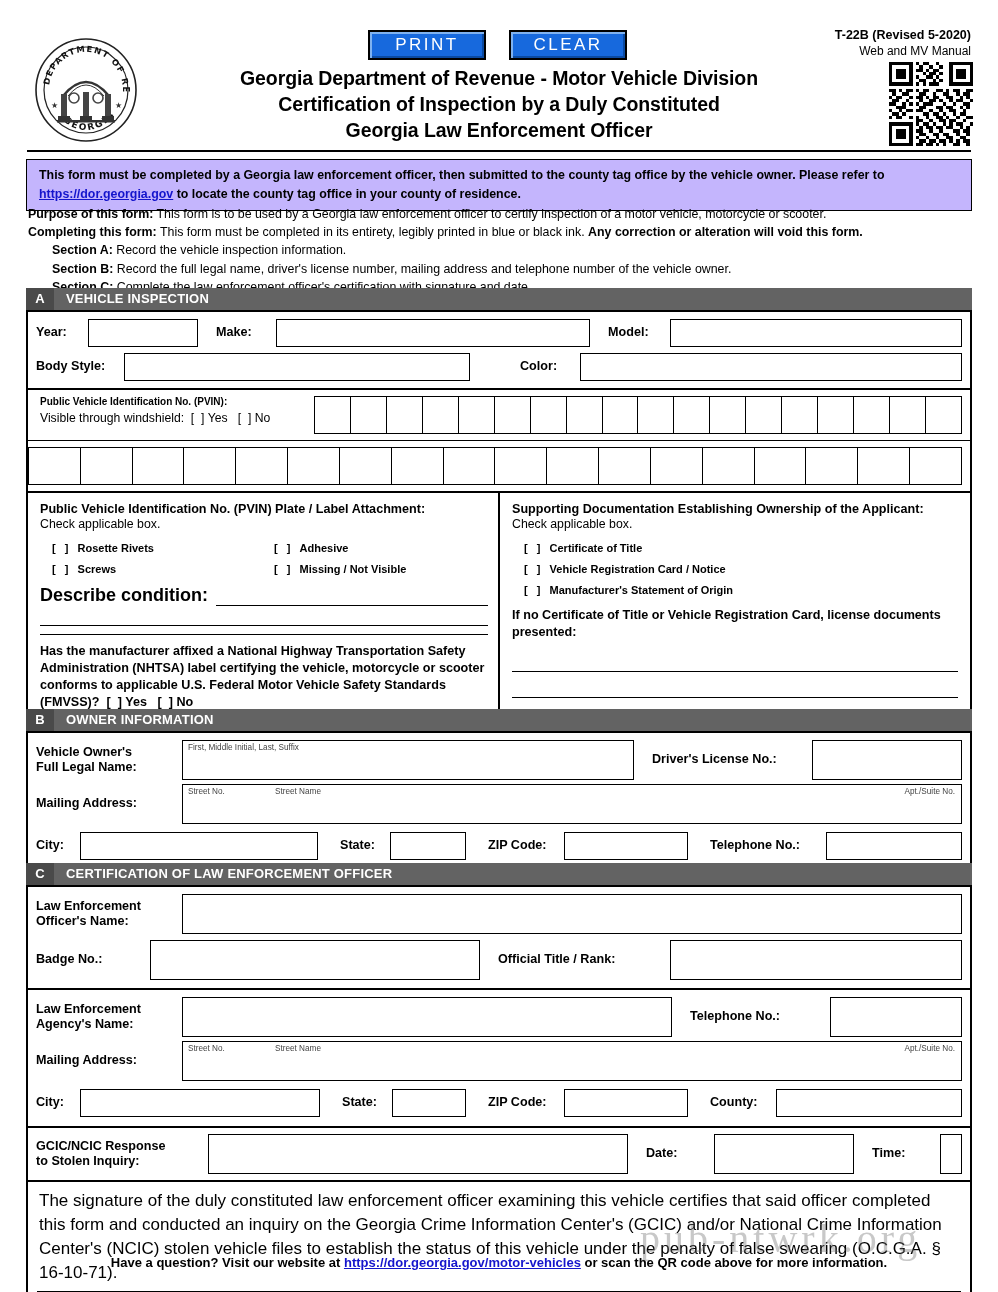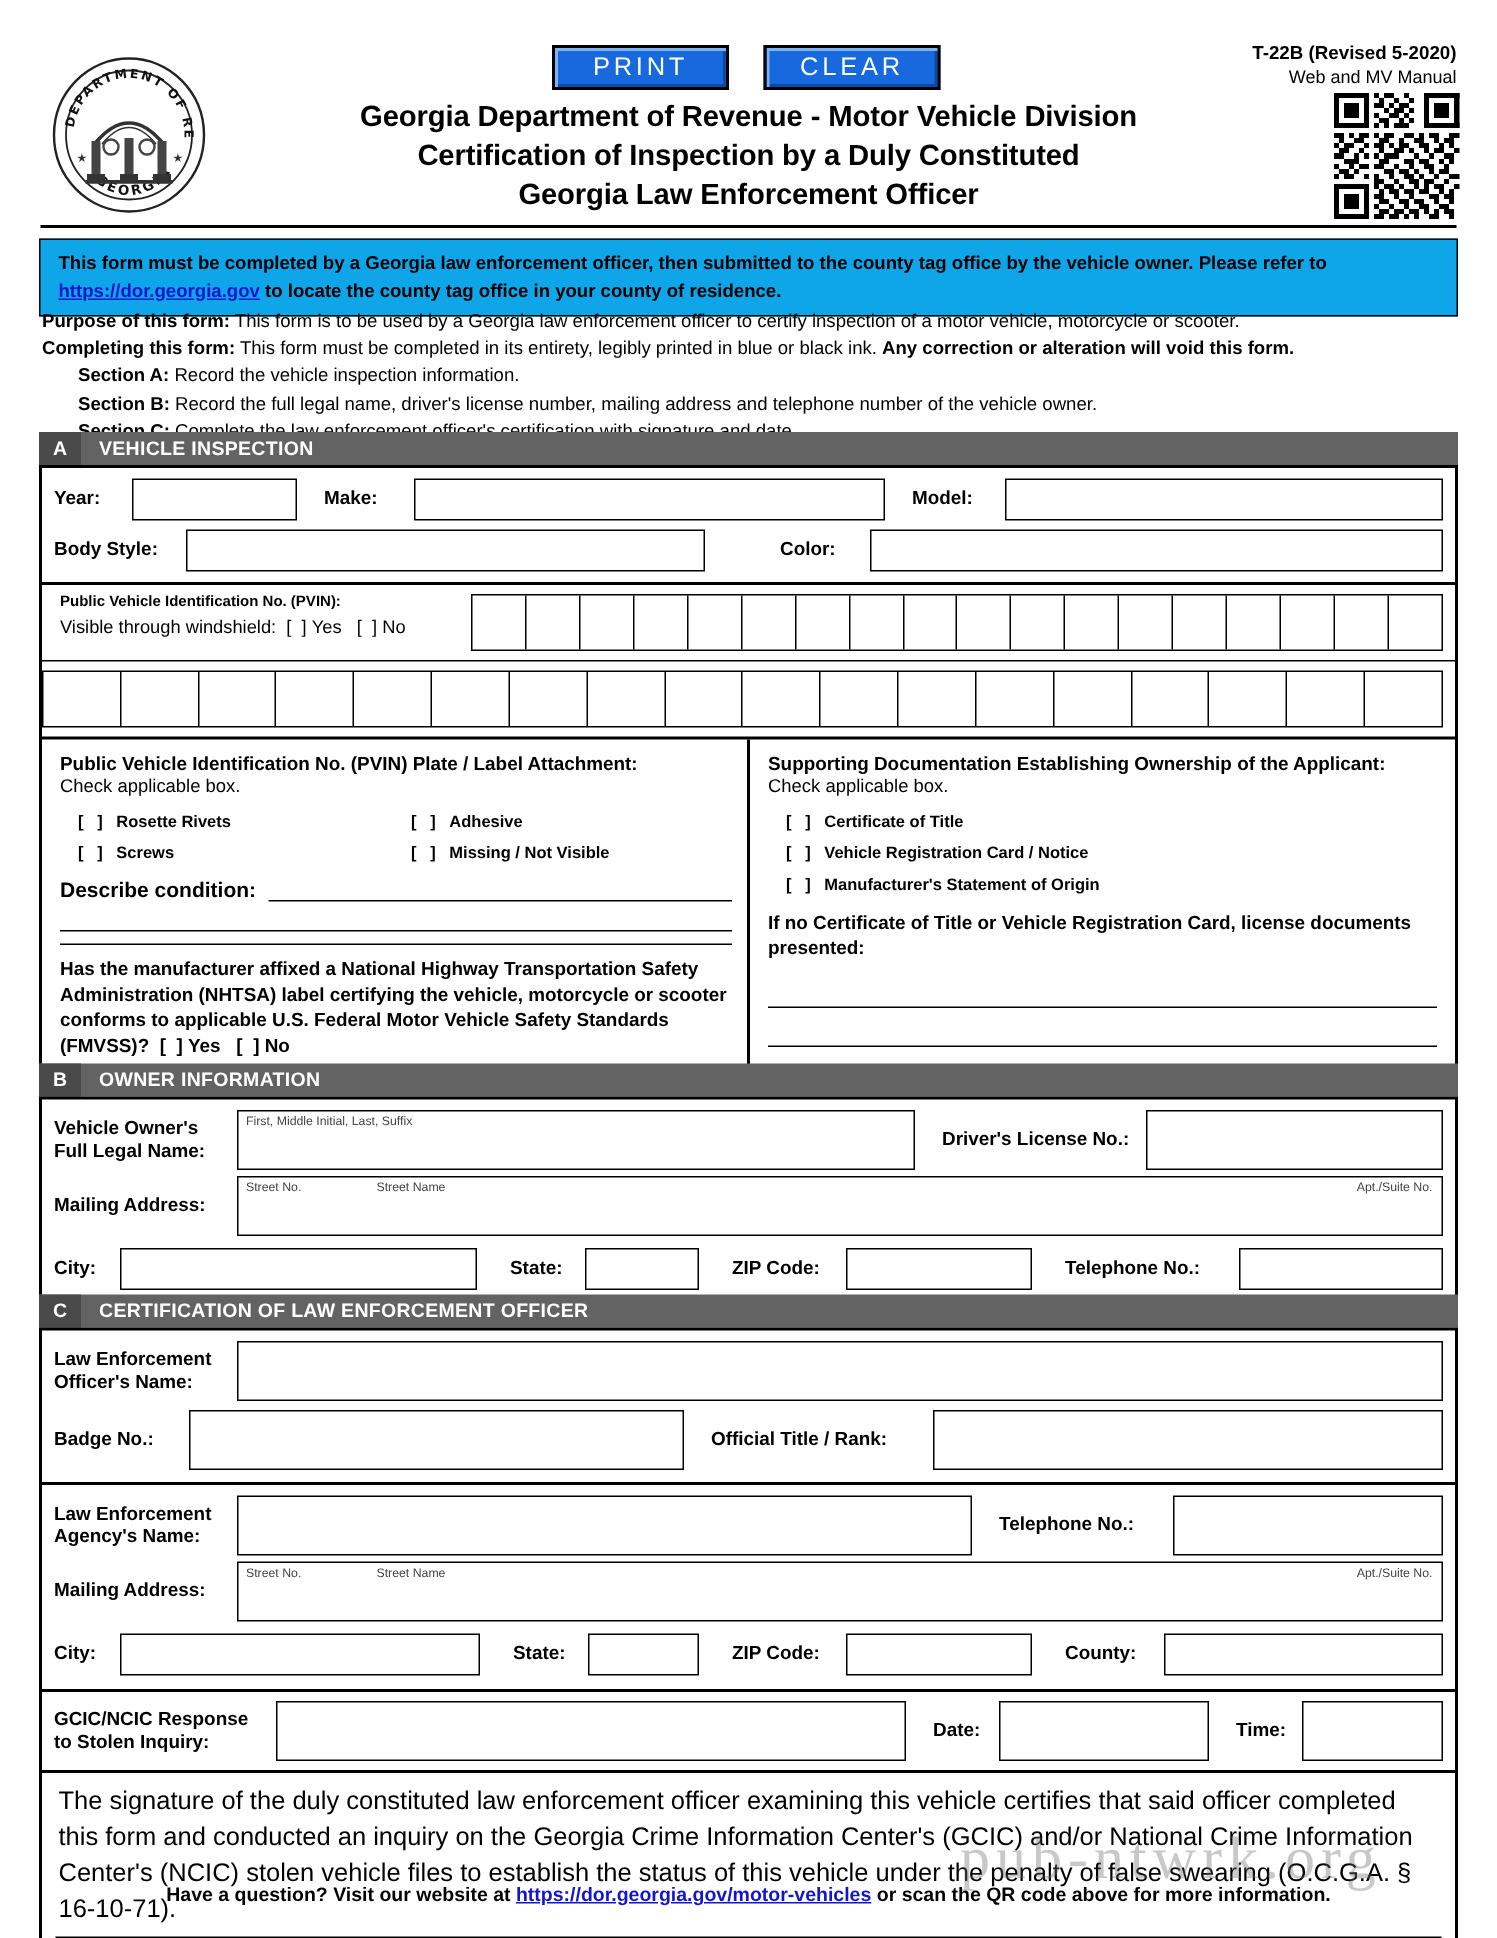--- a/index.html
+++ b/index.html
@@ -96,21 +96,21 @@
   }
 
   
   .notice {
     position: absolute;
     left: 26px;
     top: 159px;
     width: 946px;
     box-sizing: border-box;
     border: 1.5px solid #000;
-    background: #0ea5e9;
+    background: #c4b5fd;
     padding: 6px 10px 7px 12px;
   }
   .notice p {
     margin: 0;
     font-size: 12.4px;
     font-weight: bold;
     line-height: 1.5;
   }
   .notice a {
     color: #1414cc;
@@ -179,21 +179,21 @@
     white-space: nowrap;
     line-height: 1.25;
   }
   .lbl.two { line-height: 1.22; }
   .box {
     border: 1.6px solid #000;
     height: 28px;
     background: #fff;
     box-sizing: border-box;
   }
-  .box.tall { height: 40px; }
+  .box.tall { height: 40px; margin-left: 24px; }
   .box.hint {
     position: relative;
   }
   .box .hint-l, .box .hint-r {
     position: absolute;
     top: 2px;
     font-size: 8.2px;
     font-weight: normal;
     color: #444;
   }
@@ -230,21 +230,21 @@
 
   
   .twocol { display: flex; }
   .col-l { width: 472px; box-sizing: border-box; border-right: 2px solid #000; padding: 8px 10px 6px 12px; }
   .col-r { flex: 1; box-sizing: border-box; padding: 8px 12px 6px 12px; }
   .hd { font-size: 12.6px; font-weight: bold; line-height: 1.3; }
   .sub { font-size: 12.3px; line-height: 1.3; }
   .cbrow { display: flex; margin-top: 9px; }
   .cbitem { font-size: 11px; font-weight: bold; white-space: nowrap; }
   .cbitem .brk { font-weight: bold; letter-spacing: 1px; }
-  .desc-line { margin-top: 10px; font-size: 14px; font-weight: bold; display: flex; align-items: flex-end; }
+  .desc-line { margin-top: 10px; font-size: 18px; font-weight: bold; display: flex; align-items: flex-end; }
   .long-rule { flex: 1; border-bottom: 1.5px solid #000; margin-left: 8px; height: 13px; }
   .rule-full { border-bottom: 1.5px solid #000; height: 17px; margin-top: 2px; }
   .nhtsa { font-size: 12.6px; font-weight: bold; line-height: 1.33; margin-top: 8px; border-top: 1.5px solid #000; padding-top: 8px; }
 
   
   .certp {
     font-size: 17px;
     line-height: 1.42;
     padding: 7px 28px 5px 11px;
   }

